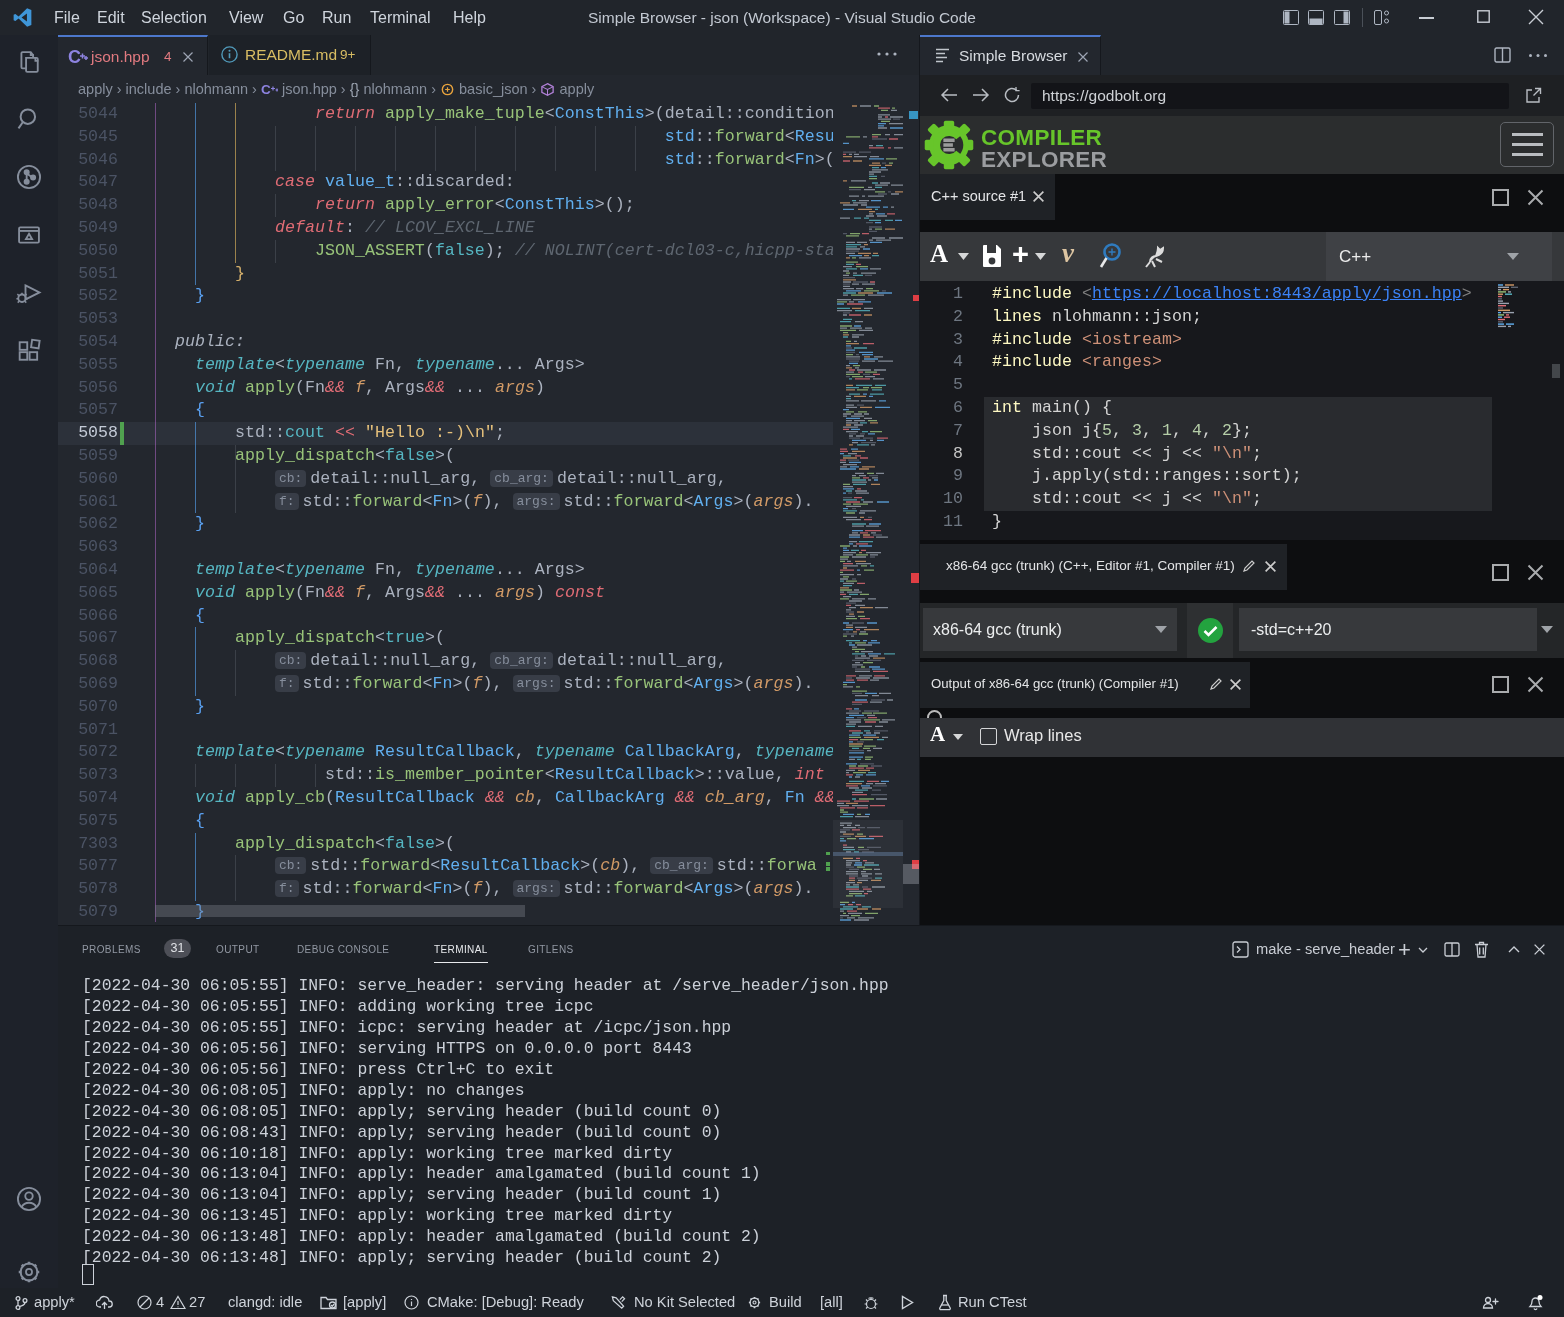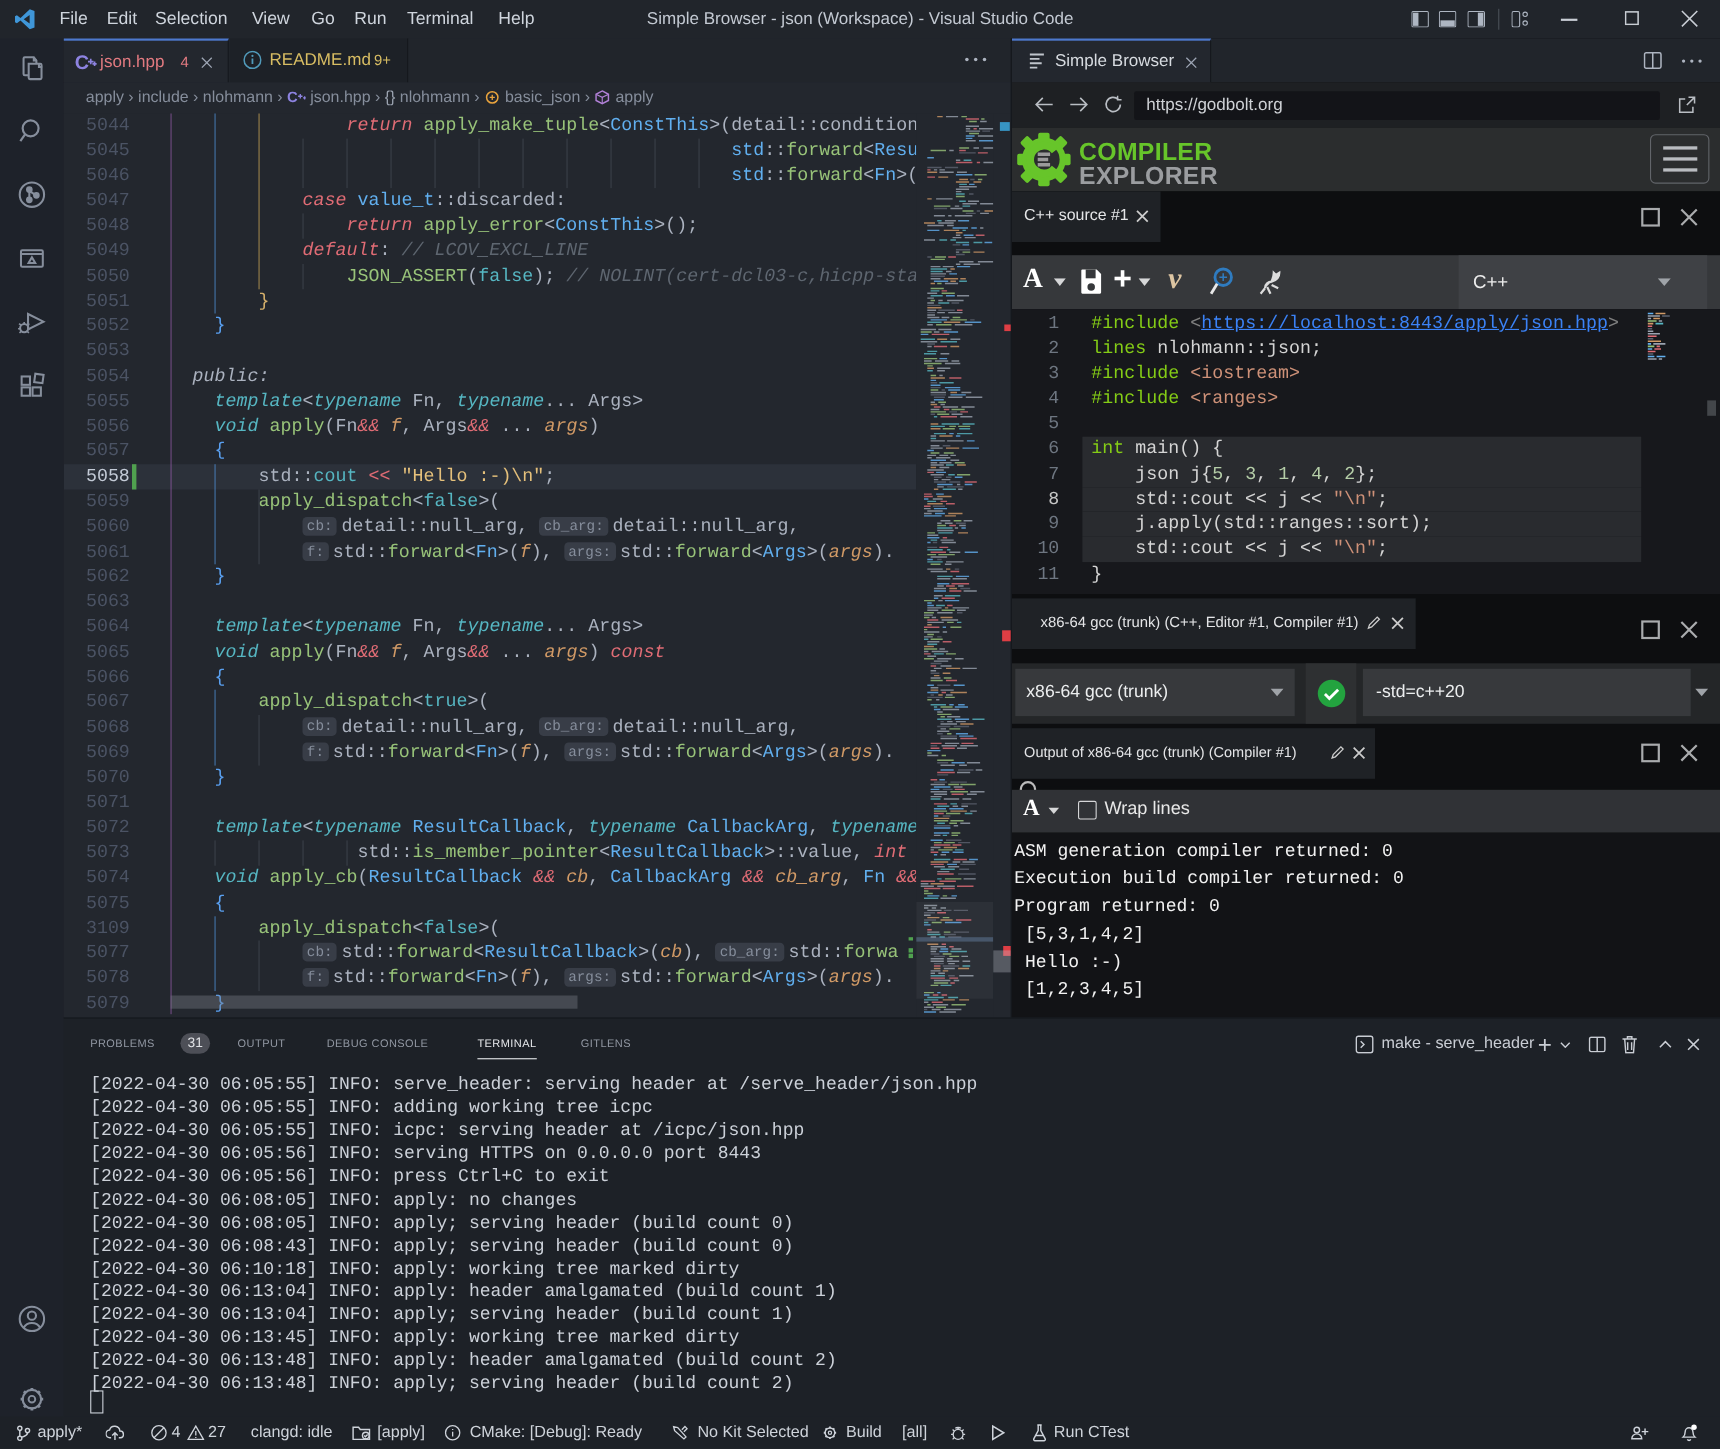--- a/index.html
+++ b/index.html
@@ -56,21 +56,21 @@
 .pctl{position:absolute;width:19px;height:19px;color:#a9abad}
 
 #srctools{position:absolute;left:0;top:58px;width:645px;height:49px;background:#36383b}
 #langsel{position:absolute;left:406px;top:0;width:226px;height:49px;background:#3f4145;color:#ececec;font-size:17px;line-height:49px}
 
 #gbed{position:absolute;left:0;top:107px;width:645px;height:259px;background:#17181c;overflow:hidden}
 .gnum{position:absolute;left:0;width:43px;height:22.8px;line-height:22.8px;text-align:right;color:#6e7681;font-size:16.6px;font-family:"Liberation Mono",monospace}
 .gcurn{color:#c6c6c6}
 .grow{position:absolute;left:64px;width:508px;height:22.8px;background:#292b2f}
 .gcl{position:absolute;left:72px;height:22.8px;line-height:22.8px;white-space:pre;font-size:16.6px;font-family:"Liberation Mono",monospace;color:#d4d4d4;letter-spacing:0.037px}
-.gb{color:#84cc16}
+.gb{color:#fef9c3}
 .gs{color:#ce9178}
 .gy{color:#808080}
 .gn{color:#b5cea8}
 .glink{color:#3b82f6;text-decoration:underline}
 
 #comprow{position:absolute;left:0;top:429px;width:645px;height:55px;background:#242628}
 .selbox{position:absolute;background:#37393c;color:#eceeef;font-size:16px}
 
 #wraptools{position:absolute;left:0;top:544px;width:645px;height:39px;background:#303236;color:#e8e8e8}
 #outarea{position:absolute;left:0;top:583px;width:645px;height:307px;background:#121316;color:#f2f2f2;font-size:16.4px;font-family:"Liberation Mono",monospace;line-height:25.2px;white-space:pre}
@@ -273,21 +273,21 @@
 <div class="cl" style="top:592.8px"><span>    </span><span class="bb">}</span></div>
 <div class="lnum" style="top:615.6px">5071</div>
 <div class="lnum" style="top:638.4px">5072</div>
 <div class="cl" style="top:638.4px"><span>    </span><span class="t">template</span><span>&lt;</span><span class="t">typename</span><span> </span><span class="b">ResultCallback</span><span>, </span><span class="t">typename</span><span> </span><span class="b">CallbackArg</span><span>, </span><span class="t">typename</span></div>
 <div class="lnum" style="top:661.2px">5073</div>
 <div class="cl" style="top:661.2px"><span>                 </span><span>std::</span><span class="g">is_member_pointer</span><span>&lt;</span><span class="b">ResultCallback</span><span>&gt;::value, </span><span class="k">int</span></div>
 <div class="lnum" style="top:684.0px">5074</div>
 <div class="cl" style="top:684.0px"><span>    </span><span class="t">void</span><span> </span><span class="g">apply_cb</span><span>(</span><span class="b">ResultCallback</span><span> </span><span class="k">&amp;&amp;</span><span> </span><span class="o">cb</span><span>, </span><span class="b">CallbackArg</span><span> </span><span class="k">&amp;&amp;</span><span> </span><span class="o">cb_arg</span><span>, </span><span class="b">Fn</span><span> </span><span class="k">&amp;&amp;</span></div>
 <div class="lnum" style="top:706.8px">5075</div>
 <div class="cl" style="top:706.8px"><span>    </span><span class="bb">{</span></div>
-<div class="lnum" style="top:729.6px">3109</div>
+<div class="lnum" style="top:729.6px">7303</div>
 <div class="cl" style="top:729.6px"><span>        </span><span class="g">apply_dispatch</span><span>&lt;</span><span class="c">false</span><span>&gt;(</span></div>
 <div class="lnum" style="top:752.4px">5077</div>
 <div class="cl" style="top:752.4px"><span>            </span><span class="chip">cb:</span><span>std::</span><span class="g">forward</span><span>&lt;</span><span class="b">ResultCallback</span><span>&gt;(</span><span class="o">cb</span><span>), </span><span class="chip">cb_arg:</span><span>std::</span><span class="g">forwa</span></div>
 <div class="lnum" style="top:775.2px">5078</div>
 <div class="cl" style="top:775.2px"><span>            </span><span class="chip">f:</span><span>std::</span><span class="g">forward</span><span>&lt;</span><span class="b">Fn</span><span>&gt;(</span><span class="o">f</span><span>), </span><span class="chip">args:</span><span>std::</span><span class="g">forward</span><span>&lt;</span><span class="b">Args</span><span>&gt;(</span><span class="o">args</span><span>).</span></div>
 <div class="lnum" style="top:798.0px">5079</div>
 <div class="cl" style="top:798.0px"><span>    </span><span class="bb">}</span></div>
 <div style="position:absolute;left:97px;top:0.0px;width:1px;height:819.0px;background:#b068c9;opacity:0.55"></div>
 <div style="position:absolute;left:177px;top:0.0px;width:1px;height:159.6px;background:#b99a54;opacity:0.8"></div>
 <div style="position:absolute;left:137px;top:0.0px;width:1px;height:182.4px;background:#4d8fd1;opacity:0.75"></div>
@@ -554,21 +554,20 @@
         </svg>
   <div class="abs" style="left:7px;top:536px;width:15px;height:15px;border:2px solid #bbb;border-radius:50%"></div>
   <div id="wraptools">
    <div class="abs" style="left:10px;top:4px;font-size:21px;font-weight:bold;color:#fff;font-family:'Liberation Serif',serif">A</div>
    <svg class="icn" style="left:33px;top:16px" width="10" height="7" viewBox="0 0 10 7">
             <path d="M0 0h10L5 6z" fill="#d6d7d8"></path>
           </svg>
    <div class="abs" style="left:60px;top:10px;width:17px;height:17px;border:1.6px solid #d5d6d8;border-radius:2px"></div>
    <div class="abs" style="left:84px;top:8px;font-size:16.5px">Wrap lines</div>
   </div>
-  <div id="outarea"><span style="position:absolute;left:2px;top:4px">ASM generation compiler returned: 0<br>Execution build compiler returned: 0<br>Program returned: 0<br> [5,3,1,4,2]<br> Hello :-)<br> [1,2,3,4,5]</span></div>
  </div>
 </div>
 
 <div id="panel">
  <span class="ptab" style="left:24px">PROBLEMS</span>
  <div class="abs" style="left:106px;top:13px;width:27px;height:19px;border-radius:10px;background:#4d4f57;color:#e0e2e6;font-size:12.5px;text-align:center;line-height:19px">31</div>
  <span class="ptab" style="left:158px">OUTPUT</span>
  <span class="ptab" style="left:239px">DEBUG CONSOLE</span>
  <span class="ptab" style="left:376px;color:#e8eaed;border-bottom:1.5px solid #e8eaed">TERMINAL</span>
  <span class="ptab" style="left:470px">GITLENS</span>

